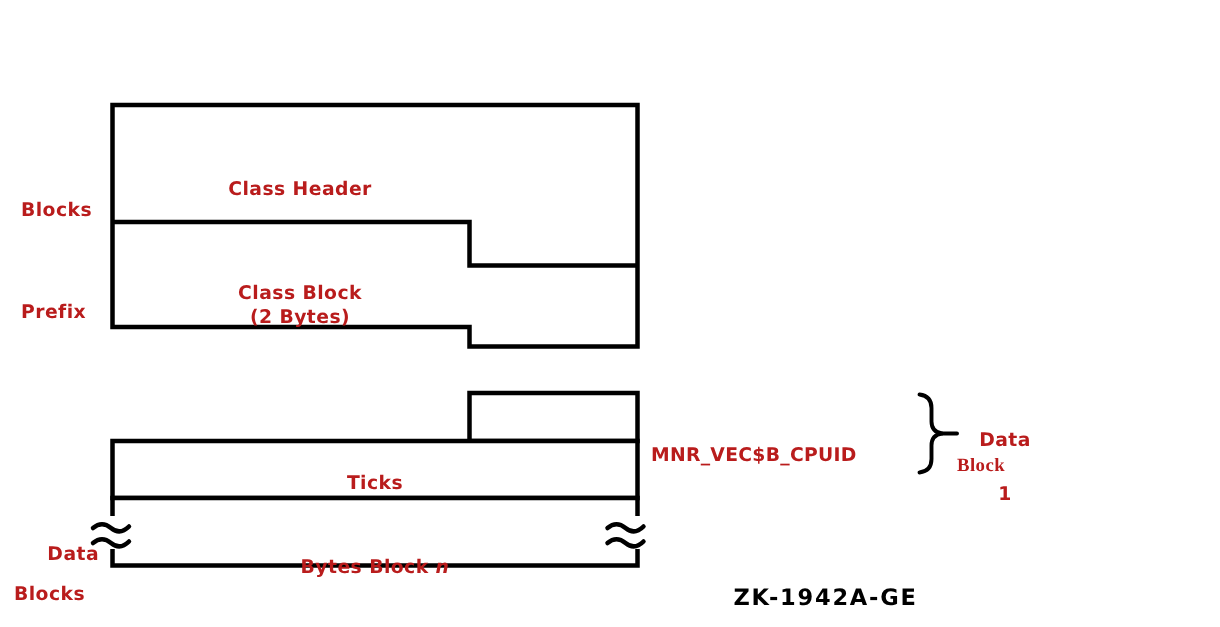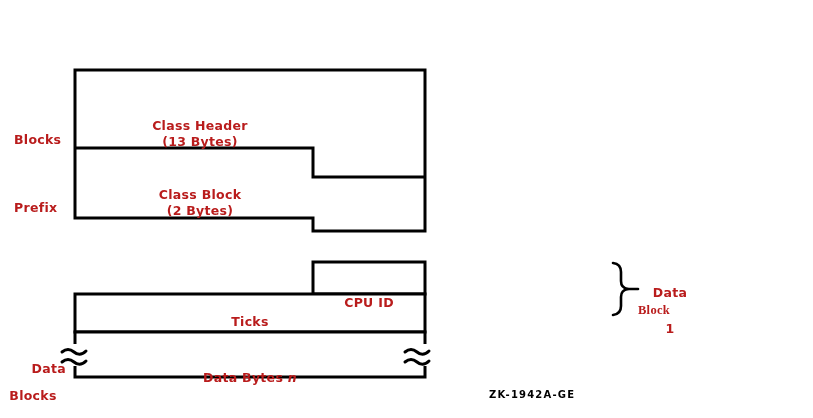--- a/index.html
+++ b/index.html
@@ -43,21 +43,21 @@
   .mono-field {
     font-family: "DejaVu Sans", sans-serif;
     font-size: 12.5px;
     font-weight: bold;
     letter-spacing: 0.2px;
   }
   .ital { font-style: italic; }
   .caption {
     position: absolute;
     font-family: "DejaVu Sans", sans-serif;
-    font-size: 10px;
+    font-size: 15px;
     font-weight: bold;
     letter-spacing: 1.2px;
     color: #000000;
     white-space: nowrap;
   }
 </style>
 </head>
 <body>
 
 <div id="diagram-root">
@@ -98,34 +98,33 @@
       <line x1="628" y1="289" x2="638" y2="289" stroke="#000000" stroke-width="2.6" stroke-linecap="round"></line>
     </g>
 
   </svg>
 
   <div class="lbl" style="left:14px; top:108px;">Blocks</div>
 
   <div class="lbl" style="left:14px; top:176px;">Prefix</div>
 
   <div class="lbl center" style="left:100px; top:94px; width:200px;">Class Header</div>
-  <div class="lbl center" style="left:100px; top:110px; width:200px;">(13 Bytes)</div>
 
   <div class="lbl center" style="left:100px; top:163px; width:200px;">Class Block</div>
   <div class="lbl center" style="left:100px; top:179px; width:200px;">(2 Bytes)</div>
 
-  <div class="lbl center" style="left:313px; top:271px; width:112px;">CPU ID</div>
 
   <div class="lbl center" style="left:75px; top:290px; width:350px;">Ticks</div>
 
-  <div class="lbl center" style="left:75px; top:346px; width:350px;"><span>Data Bytes </span><span class="ital">n</span></div>
+  <div class="lbl center" style="left:75px; top:346px; width:350px;"><span>Bytes Block </span><span class="ital">n</span></div>
 
   <div class="lbl right" style="left:0px; top:337px; width:66px;">Data</div>
   <div class="lbl right" style="left:0px; top:364px; width:66px;text-align:center;">Blocks</div>
 
+  <div class="lbl mono-field" style="left:434px; top:271px;">MNR_VEC$B_CPUID</div>
 
 
   <div class="lbl center" style="left:640px; top:261px; width:60px;">Data</div>
   <div class="lbl center" style="left:624px; top:279px; width:60px;font-family:Liberation Serif, serif;">Block</div>
   <div class="lbl center" style="left:640px; top:297px; width:60px;">1</div>
 
   <div class="caption" style="left:489px; top:389px;">ZK-1942A-GE</div>
 
 </div>
 

